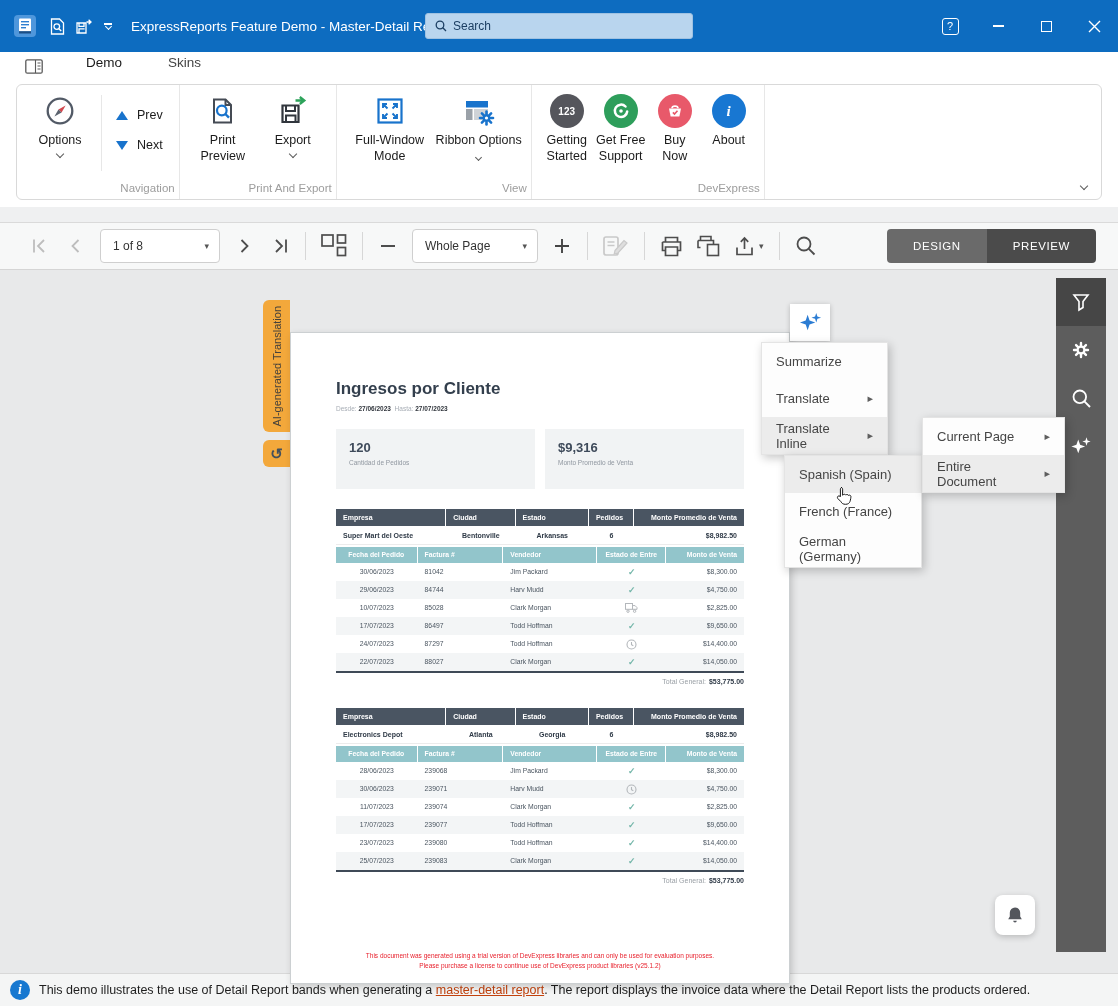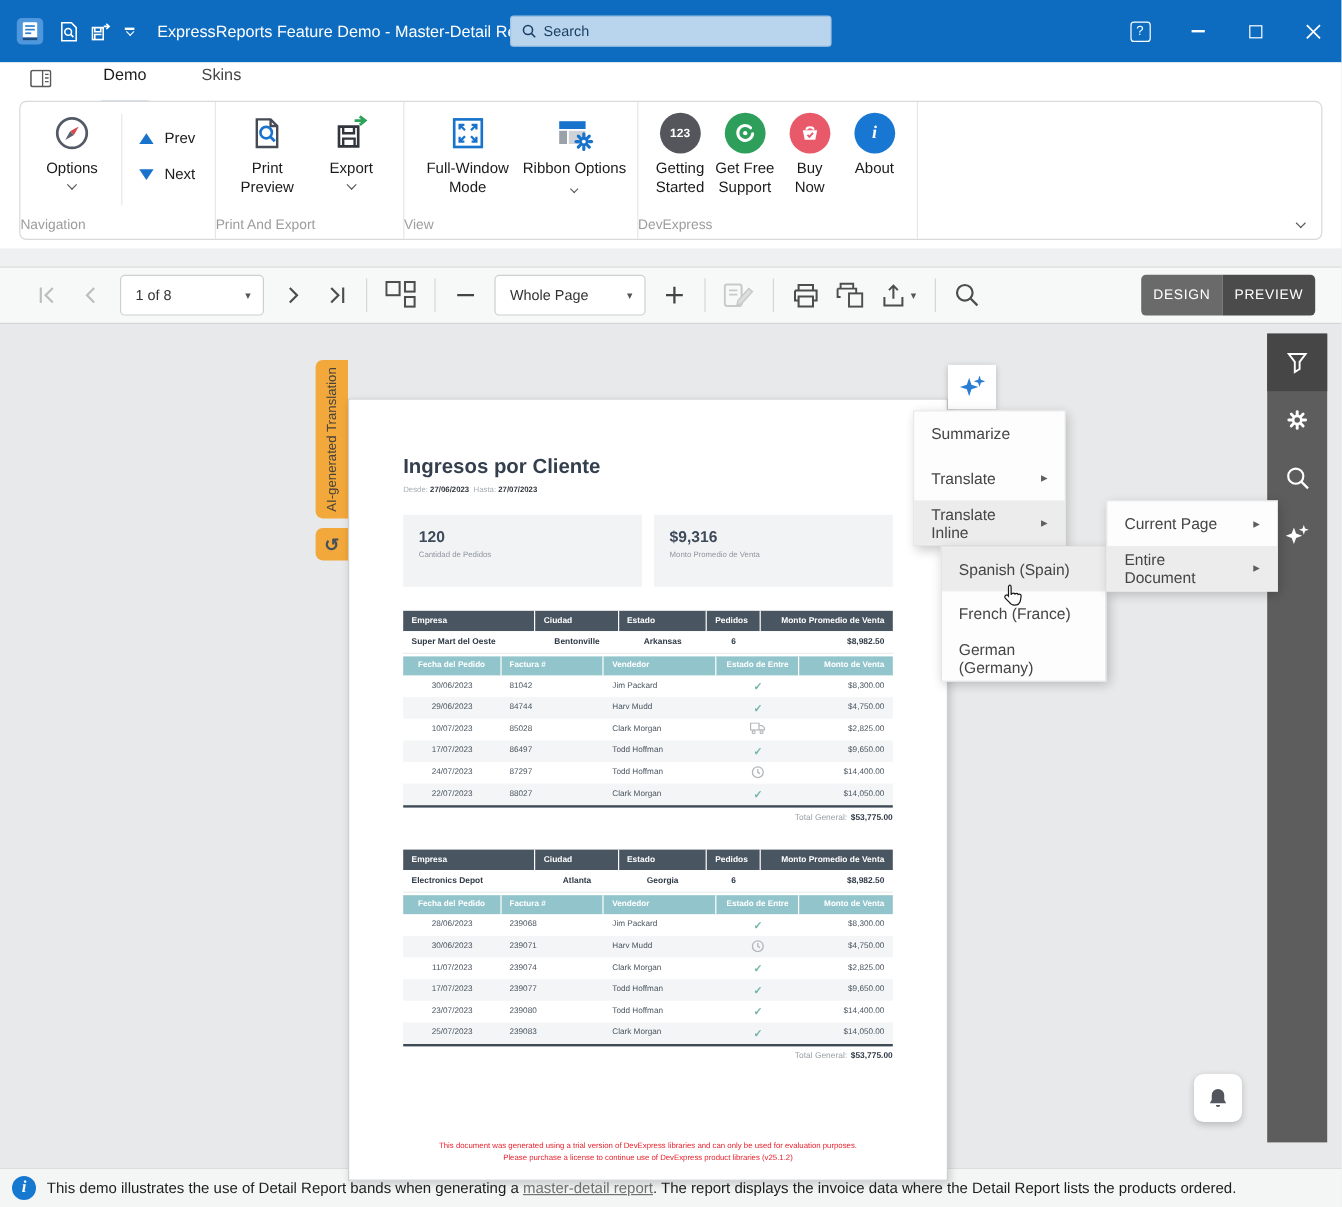--- a/index.html
+++ b/index.html
@@ -26,21 +26,21 @@
   
   .tabsrow { position:absolute; left:0; top:52px; width:100%; height:32px; background:#fff; display:flex; align-items:center; }
   .rdo-icon { margin-left:25px; }
   .rtab { font-size:13.5px; color:#444; margin-left:40px; padding:6px 3px 17px; position:relative; }
   .rtab.active { color:#1b1b1b; }
   .rtab.active::after { content:""; position:absolute; left:0; right:0; bottom:0; height:3px; background:#1873cc; border-radius:2px; }
   .ribbonzone { position:absolute; left:0; top:84px; width:100%; height:123px; background:#fff; }
   .ribbonbox { position:absolute; left:16px; right:16px; top:0; height:116px; border:1px solid #d9d9d9; border-radius:6px; background:#fff; display:flex; }
   .rgroup { position:relative; display:flex; align-items:flex-start; padding:4px 8px 0; border-right:1px solid #e7e7e7; }
   .rgroup:last-child { border-right:none; flex:1; }
-  .glabel { position:absolute; bottom:5px; left:0; right:4px; text-align:left; font-size:11.5px; color:#9d9d9d; }
+  .glabel { position:absolute; bottom:5px; left:0; right:4px; text-align:right; font-size:11.5px; color:#9d9d9d; }
   .rbtn { width:70px; display:flex; flex-direction:column; align-items:center; padding-top:5px; }
   .rbtn .ricon { height:34px; display:flex; align-items:center; justify-content:center; }
   .rbtn .rlabel { font-size:12.5px; color:#1b1b1b; text-align:center; line-height:1.3; margin-top:4px; }
   .cv { display:inline-block; width:6px; height:6px; border-right:1.5px solid #5c5c5c; border-bottom:1.5px solid #5c5c5c; transform:rotate(45deg); }
   .rbtn .cv { margin-top:3px; }
   .insep { width:1px; background:#e7e7e7; height:76px; margin:6px 6px 0; }
   .pncol { display:flex; flex-direction:column; justify-content:center; gap:16px; height:82px; padding:0 8px; }
   .pnbtn { display:flex; align-items:center; gap:9px; font-size:12.5px; color:#1b1b1b; }
   .tri-up { width:0; height:0; border-left:6px solid transparent; border-right:6px solid transparent; border-bottom:9px solid #1873cc; }
   .tri-dn { width:0; height:0; border-left:6px solid transparent; border-right:6px solid transparent; border-top:9px solid #1873cc; }
@@ -50,21 +50,21 @@
 
   .gapstrip { position:absolute; left:0; top:207px; width:100%; height:15px; background:#eff0f1; }
 
   
   .toolbar { position:absolute; left:0; top:222px; width:100%; height:48px; background:#f7f8f8; border-top:1px solid #dadada; border-bottom:1px solid #d5d5d5; display:flex; align-items:center; padding:0 22px 0 30px; }
   .tb-ic { display:flex; align-items:center; justify-content:center; }
   .tbsep { width:1px; height:28px; background:#d7d7d7; margin:0 15px; }
   .combo { height:34px; background:#fff; border:1px solid #cfcfcf; border-radius:4px; display:flex; align-items:center; justify-content:space-between; padding:0 10px 0 12px; font-size:12px; color:#333; }
   .caret { font-size:9px; color:#555; }
   .dpgroup { margin-left:auto; display:flex; }
-  .dpbtn { height:34px; line-height:34px; padding:0 10px; font-size:11.5px; letter-spacing:.6px; color:#fff; }
+  .dpbtn { height:34px; line-height:34px; padding:0 26px; font-size:11.5px; letter-spacing:.6px; color:#fff; }
   .dpbtn.design { background:#6a6a6a; border-radius:4px 0 0 4px; }
   .dpbtn.preview { background:#4b4b4b; border-radius:0 4px 4px 0; }
 
   
   .main { position:absolute; left:0; top:270px; width:100%; height:703px; background:#e8e9ea; }
 
   .page { position:absolute; left:290px; top:300px; width:500px; height:652px; background:#fff; border:1px solid #ccd0d2; box-shadow:2px 3px 7px rgba(0,0,0,.18); z-index:1;margin-top:32px; }
   .ai-tab { position:absolute; left:263px; top:300px; width:27px; height:132px; background:#f3a83b; border-radius:6px 0 0 6px; display:flex; align-items:center; justify-content:center; z-index:1; }
   .ai-tab span { writing-mode:vertical-rl; transform:rotate(180deg); font-size:11px; color:#46413a; white-space:nowrap; }
   .undo-tab { position:absolute; left:263px; top:440px; width:27px; height:27px; background:#f3a83b; border-radius:6px 0 0 6px; display:flex; align-items:center; justify-content:center; font-size:15px; font-weight:bold; color:#44505c; z-index:1; }
@@ -114,21 +114,21 @@
   
   .sidebar { position:absolute; left:1056px; top:278px; width:50px; height:674px; background:#5d5d5d; z-index:2; display:flex; flex-direction:column; }
   .sb-item { height:48px; display:flex; align-items:center; justify-content:center; }
   .sb-item.seg { background:#464646; }
   .bell-btn { position:absolute; left:995px; top:895px; width:40px; height:40px; background:#fff; border-radius:8px; box-shadow:0 2px 6px rgba(0,0,0,.2); display:flex; align-items:center; justify-content:center; z-index:3; }
 
   
   .statusbar { position:absolute; left:0; top:973px; width:100%; height:33px; background:#f4f5f5; border-top:1px solid #d8d8d8; display:flex; align-items:center; padding-left:10px; }
   .info-circ { width:20px; height:20px; border-radius:50%; background:#1778d0; color:#fff; font-family:"Liberation Serif", serif; font-weight:bold; font-style:italic; font-size:14px; display:flex; align-items:center; justify-content:center; flex:0 0 auto; }
   .sb-text { font-size:12.5px; color:#1e1e1e; margin-left:9px; white-space:nowrap; }
-  .sb-text a { color:#737373; text-decoration:underline; }
+  .sb-text a { color:#c2410c; text-decoration:underline; }
 </style>
 </head>
 <body>
 
 <div class="window">
 
   <div class="titlebar">
     <div class="app-icon">
       <svg width="14" height="16" viewBox="0 0 14 16">
           <rect x="1" y="0.5" width="12" height="13" rx="1" fill="#fff"></rect>

